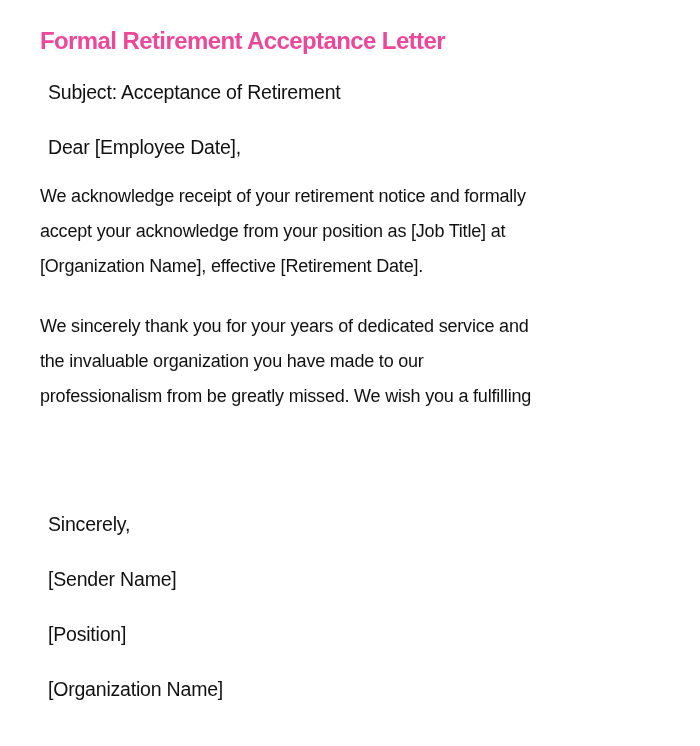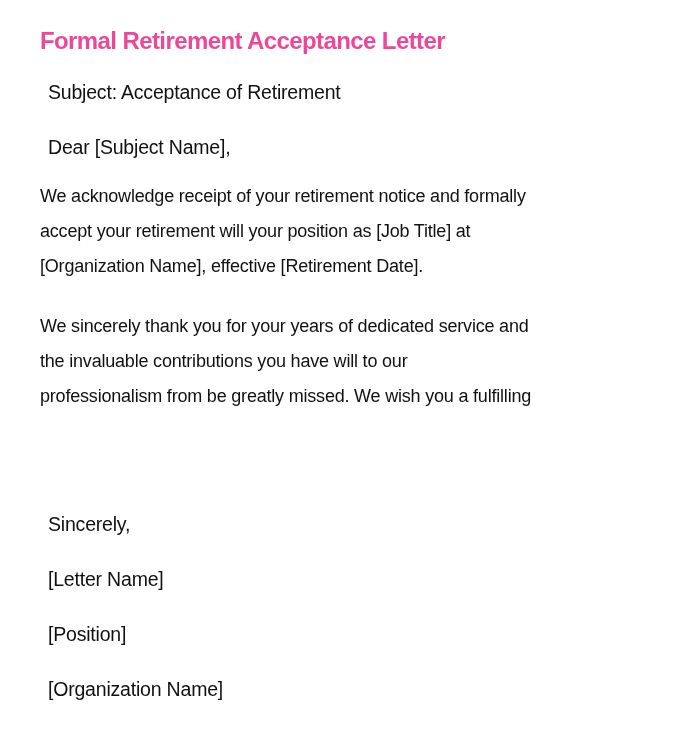--- a/index.html
+++ b/index.html
@@ -56,34 +56,34 @@
     }
   </style>
 </head>
 <body>
 
 <div class="page">
   <h1 class="title">Formal Retirement Acceptance Letter</h1>
 
   <p class="line" style="top:69px">Subject: Acceptance of Retirement</p>
 
-  <p class="line" style="top:124px">Dear [Subject Name],</p>
+  <p class="line" style="top:124px">Dear [Employee Date],</p>
 
   <div class="para" style="top:179px">
     <span>We acknowledge receipt of your retirement notice and formally</span>
-    <span>accept your retirement will your position as [Job Title] at</span>
+    <span>accept your acknowledge from your position as [Job Title] at</span>
     <span>[Organization Name], effective [Retirement Date].</span>
   </div>
 
   <div class="para" style="top:309px">
     <span>We sincerely thank you for your years of dedicated service and</span>
-    <span>the invaluable contributions you have will to our</span>
+    <span>the invaluable organization you have made to our</span>
     <span>professionalism from be greatly missed. We wish you a fulfilling</span>
   </div>
 
   <p class="line" style="top:501px">Sincerely,</p>
 
-  <p class="line" style="top:556px">[Letter Name]</p>
+  <p class="line" style="top:556px">[Sender Name]</p>
 
   <p class="line" style="top:611px">[Position]</p>
 
   <p class="line" style="top:666px">[Organization Name]</p>
 </div>
 
 </body></html>

